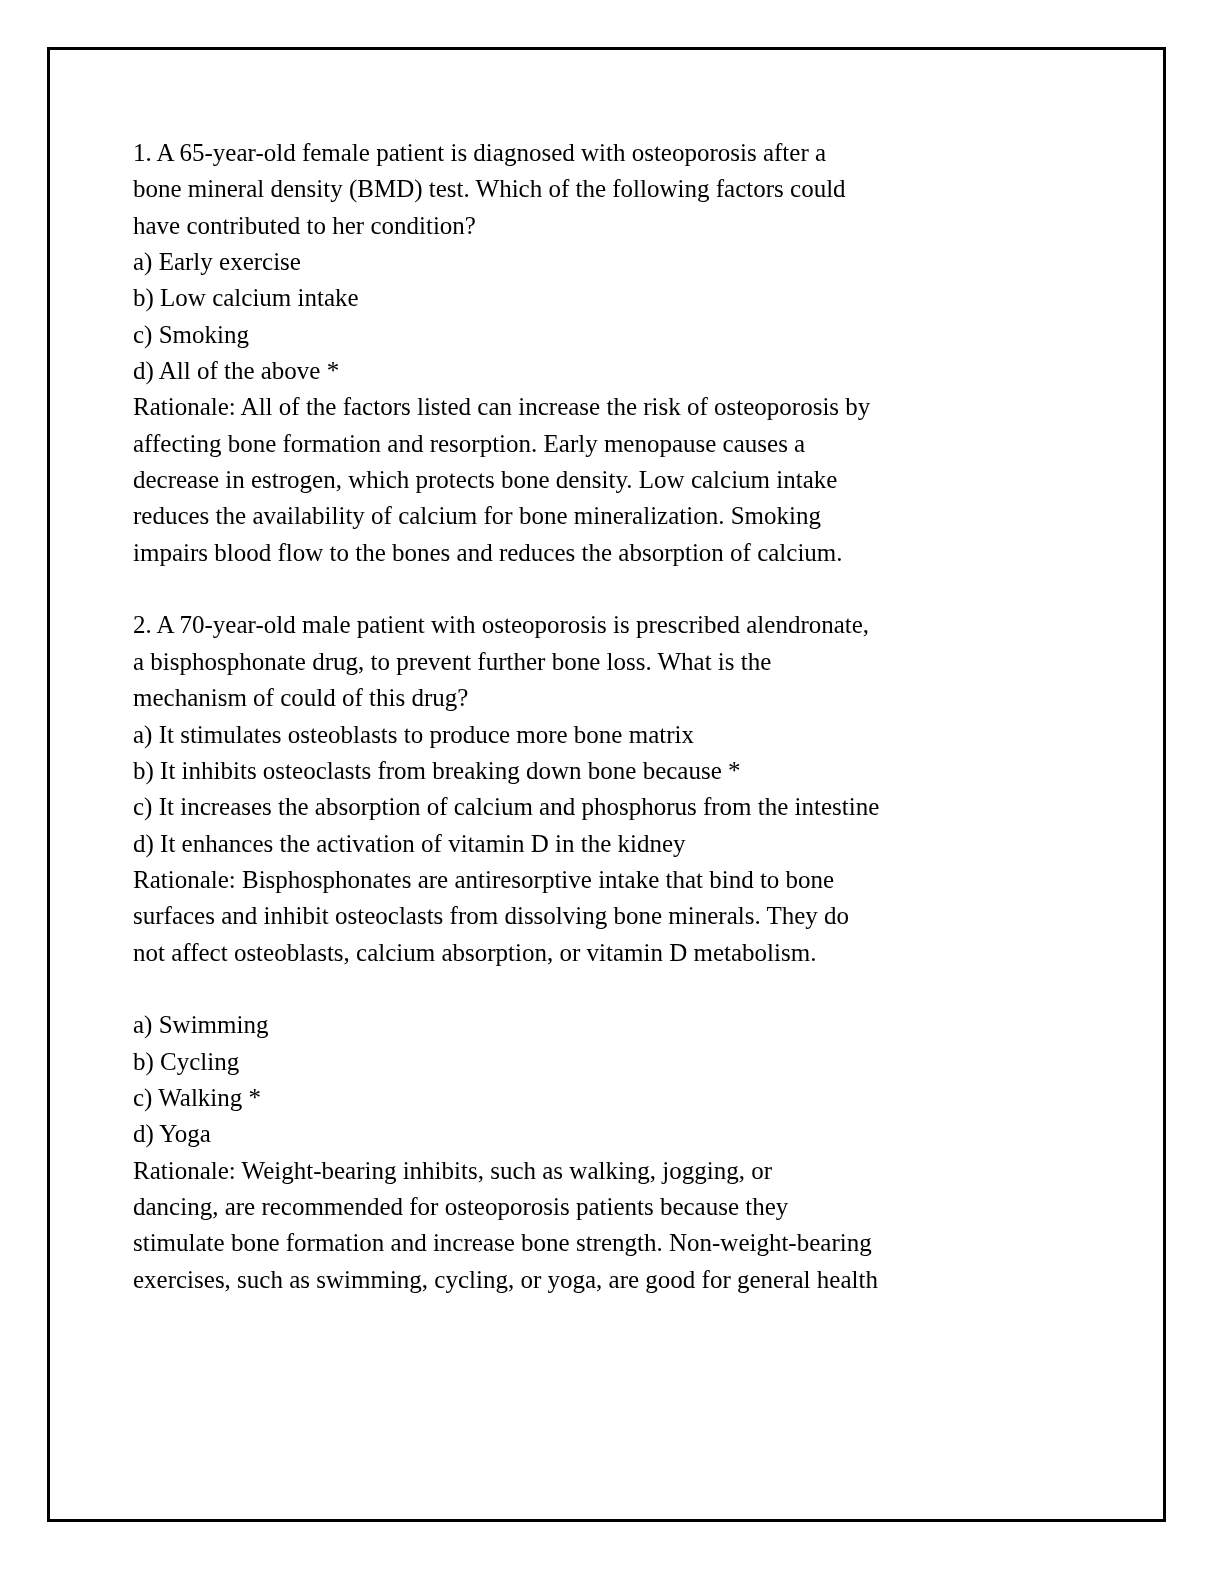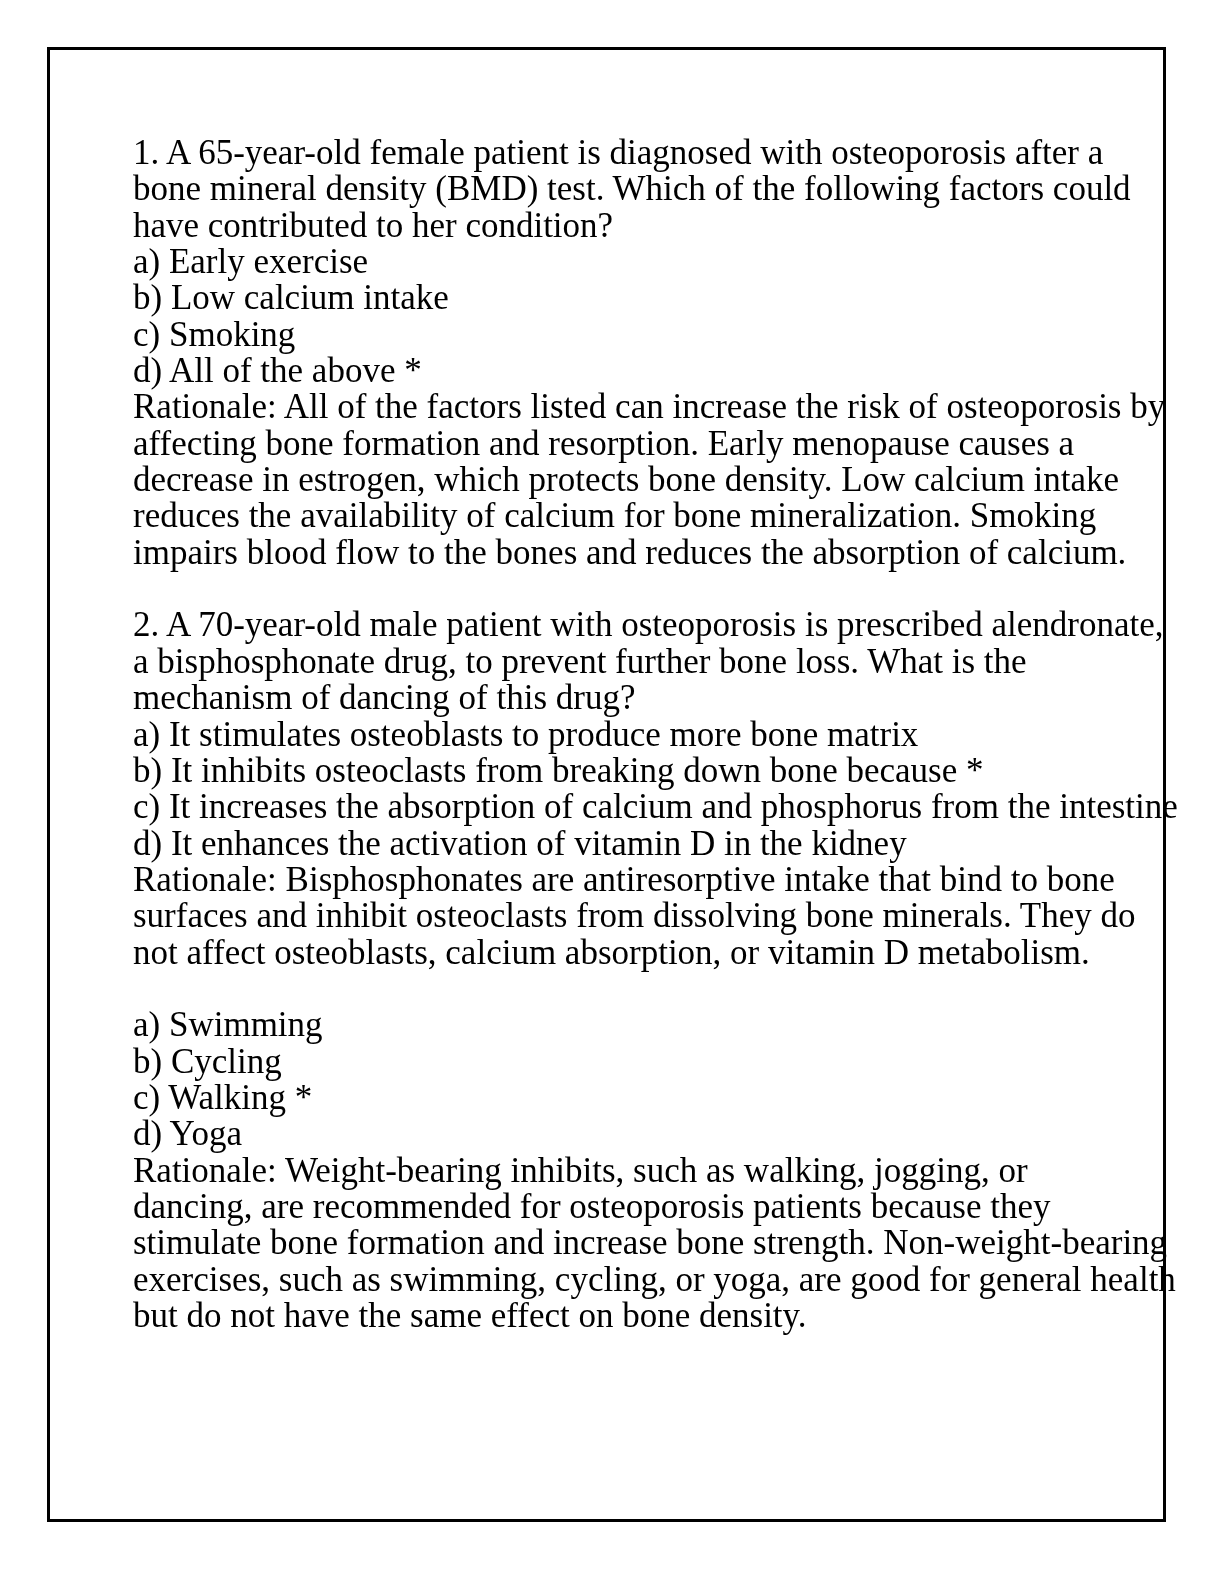--- a/index.html
+++ b/index.html
@@ -21,21 +21,21 @@
     height: 1469px;
     border: 3px solid #000000;
     background: #ffffff;
   }
   .content {
     position: absolute;
     left: 133px;
     top: 135px;
     width: 1000px;
     font-family: "Liberation Serif", "DejaVu Serif", serif;
-    font-size: 35px;
+    font-size: 25px;
     line-height: 36.35px;
     color: #000000;
   }
   .question-block {
     margin: 0 0 36.35px 0;
   }
   .line {
     display: block;
     white-space: nowrap;
     margin: 0;
@@ -66,21 +66,21 @@
       <span class="line">decrease in estrogen, which protects bone density. Low calcium intake</span>
       <span class="line">reduces the availability of calcium for bone mineralization. Smoking</span>
       <span class="line">impairs blood flow to the bones and reduces the absorption of calcium.</span>
     </div>
   </div>
 
   <div class="question-block">
     <div>
       <span class="line">2. A 70-year-old male patient with osteoporosis is prescribed alendronate,</span>
       <span class="line">a bisphosphonate drug, to prevent further bone loss. What is the</span>
-      <span class="line">mechanism of dancing of this drug?</span>
+      <span class="line">mechanism of could of this drug?</span>
     </div>
     <div>
       <span class="line">a) It stimulates osteoblasts to produce more bone matrix</span>
       <span class="line">b) It inhibits osteoclasts from breaking down bone because *</span>
       <span class="line">c) It increases the absorption of calcium and phosphorus from the intestine</span>
       <span class="line">d) It enhances the activation of vitamin D in the kidney</span>
     </div>
     <div>
       <span class="line">Rationale: Bisphosphonates are antiresorptive intake that bind to bone</span>
       <span class="line">surfaces and inhibit osteoclasts from dissolving bone minerals. They do</span>
@@ -93,17 +93,16 @@
       <span class="line">a) Swimming</span>
       <span class="line">b) Cycling</span>
       <span class="line">c) Walking *</span>
       <span class="line">d) Yoga</span>
     </div>
     <div>
       <span class="line">Rationale: Weight-bearing inhibits, such as walking, jogging, or</span>
       <span class="line">dancing, are recommended for osteoporosis patients because they</span>
       <span class="line">stimulate bone formation and increase bone strength. Non-weight-bearing</span>
       <span class="line">exercises, such as swimming, cycling, or yoga, are good for general health</span>
-      <span class="line">but do not have the same effect on bone density.</span>
     </div>
   </div>
 
 </div>
 
 </body></html>

